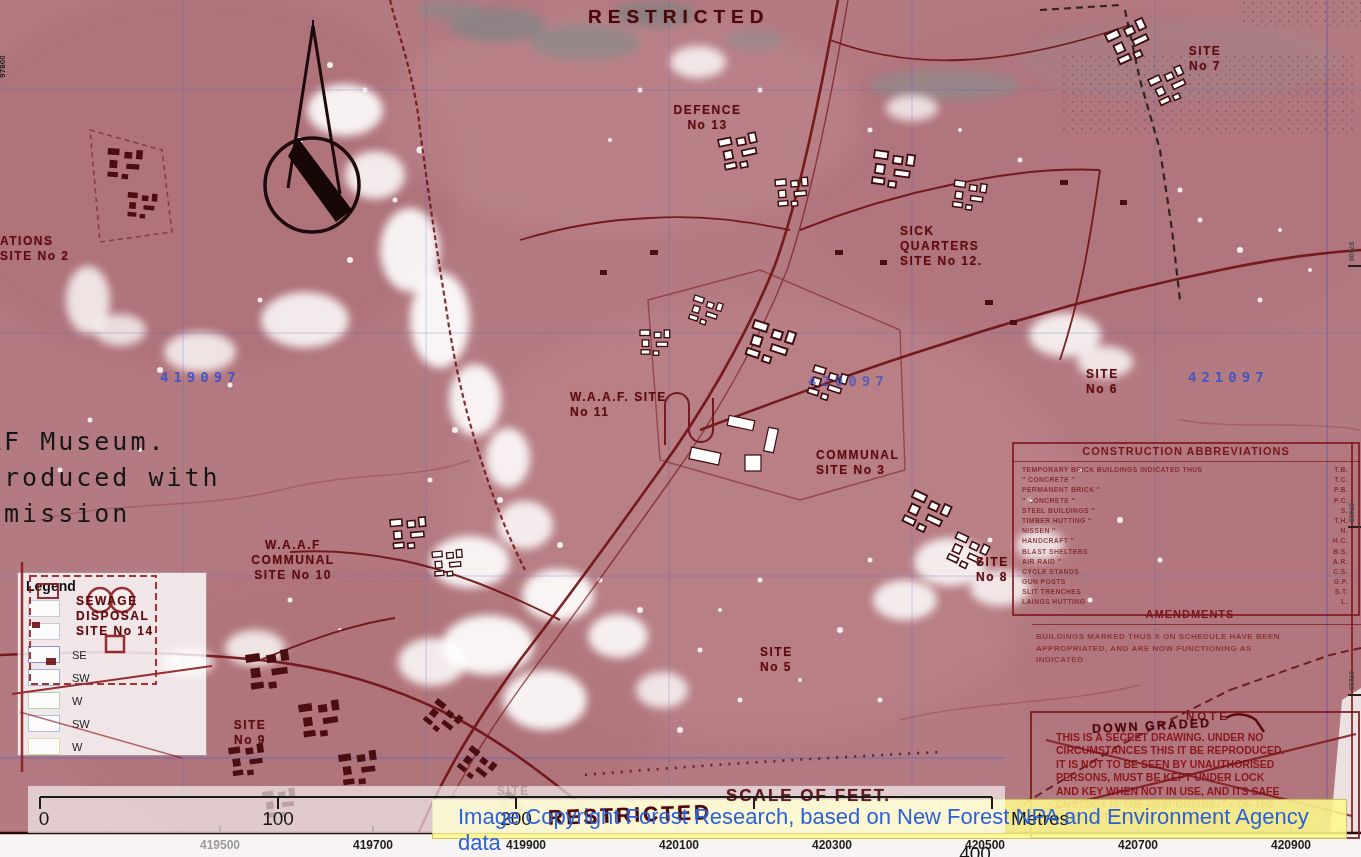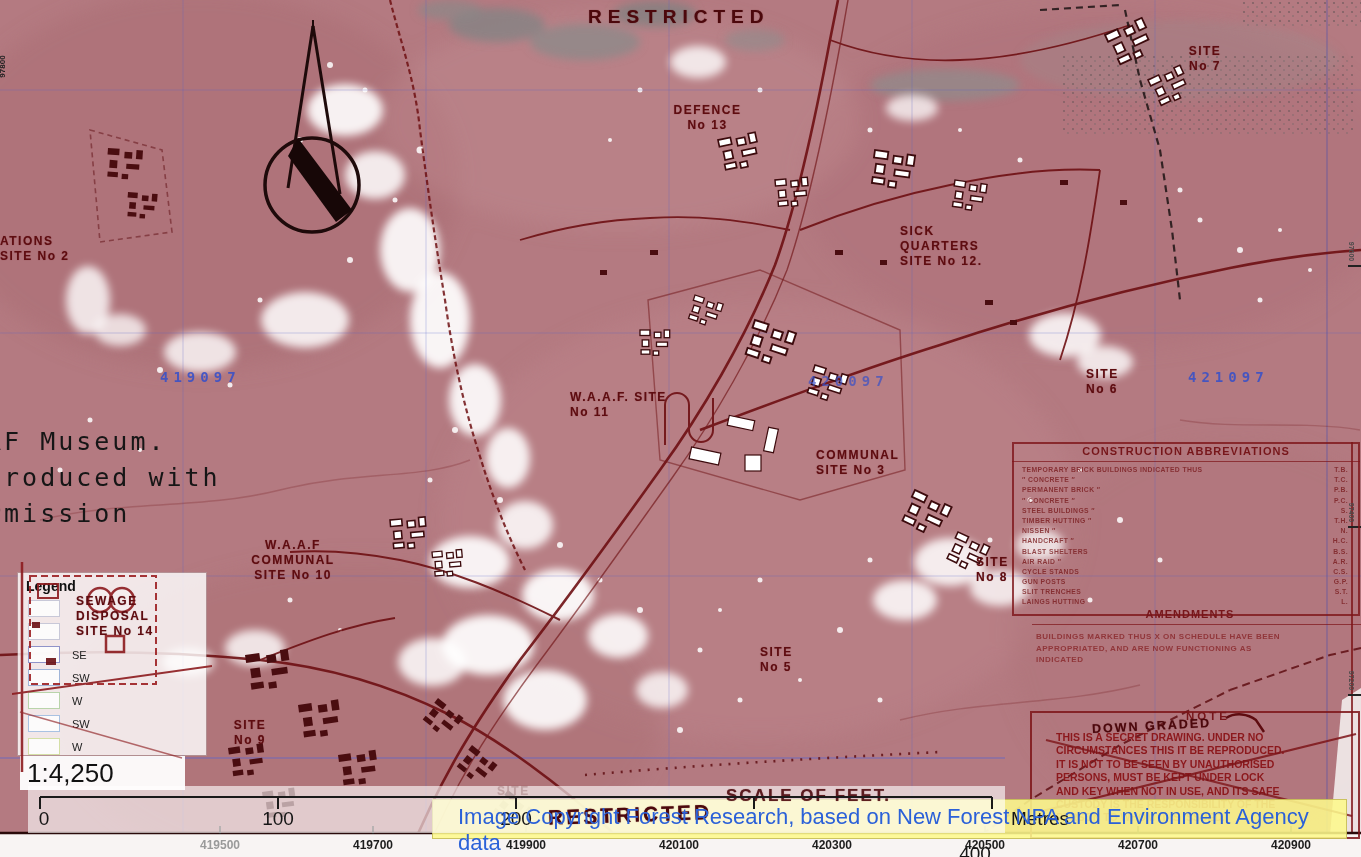--- a/index.html
+++ b/index.html
@@ -509,21 +509,20 @@
     <circle cx="88" cy="38" r="12" stroke="#8c1b1e" stroke-width="2.5" fill="rgba(255,255,255,.25)"></circle>
     <circle cx="110" cy="38" r="12" stroke="#8c1b1e" stroke-width="2.5" fill="rgba(255,255,255,.25)"></circle>
     <rect x="26" y="22" width="20" height="14" stroke="#8c1b1e" stroke-width="2" fill="none"></rect>
     <rect x="94" y="74" width="18" height="16" stroke="#8c1b1e" stroke-width="2.5" fill="none"></rect>
     <rect x="20" y="60" width="8" height="6" fill="#6b1013"></rect>
     <rect x="34" y="96" width="10" height="7" fill="#6b1013"></rect>
     <path d="M 0 132 L 200 104" stroke="#8c1b1e" stroke-width="2" fill="none"></path>
     <path d="M 8 150 L 170 196" stroke="#8c1b1e" stroke-width="1.5" opacity=".7" fill="none"></path>
   </svg>
 
-  <div id="scalebox">1:4,250</div>
 
   <div id="banner"></div>
   <div id="scalestrip"></div>
   <div class="stamp" style="left:726px;top:786px;font-size:17px;letter-spacing:2px;z-index:33;opacity:.9;">SCALE  OF  FEET.</div>
   <div class="stamp" style="left:548px;top:803px;font-size:21px;letter-spacing:3px;transform:rotate(-2deg);z-index:35;">RESTRICTED</div>
 
   <svg class="abs" style="left:25px;top:792px;z-index:35;" width="990" height="20" viewBox="0 0 990 20">
     <line x1="15" y1="5" x2="967" y2="5" stroke="#1a1a1a" stroke-width="2"></line>
     <line x1="15" y1="5" x2="15" y2="17" stroke="#1a1a1a" stroke-width="2"></line>
     <line x1="253" y1="5" x2="253" y2="17" stroke="#1a1a1a" stroke-width="2"></line>

